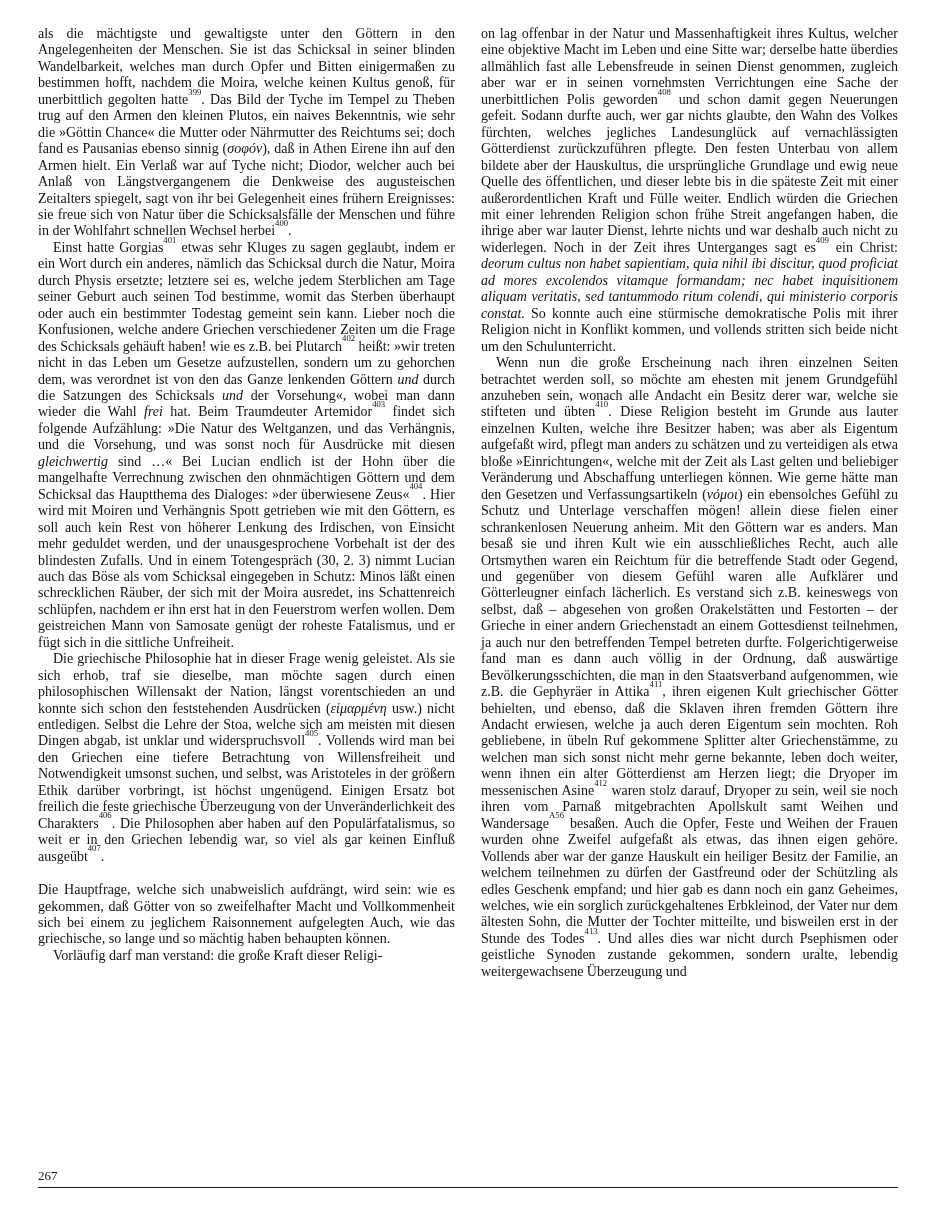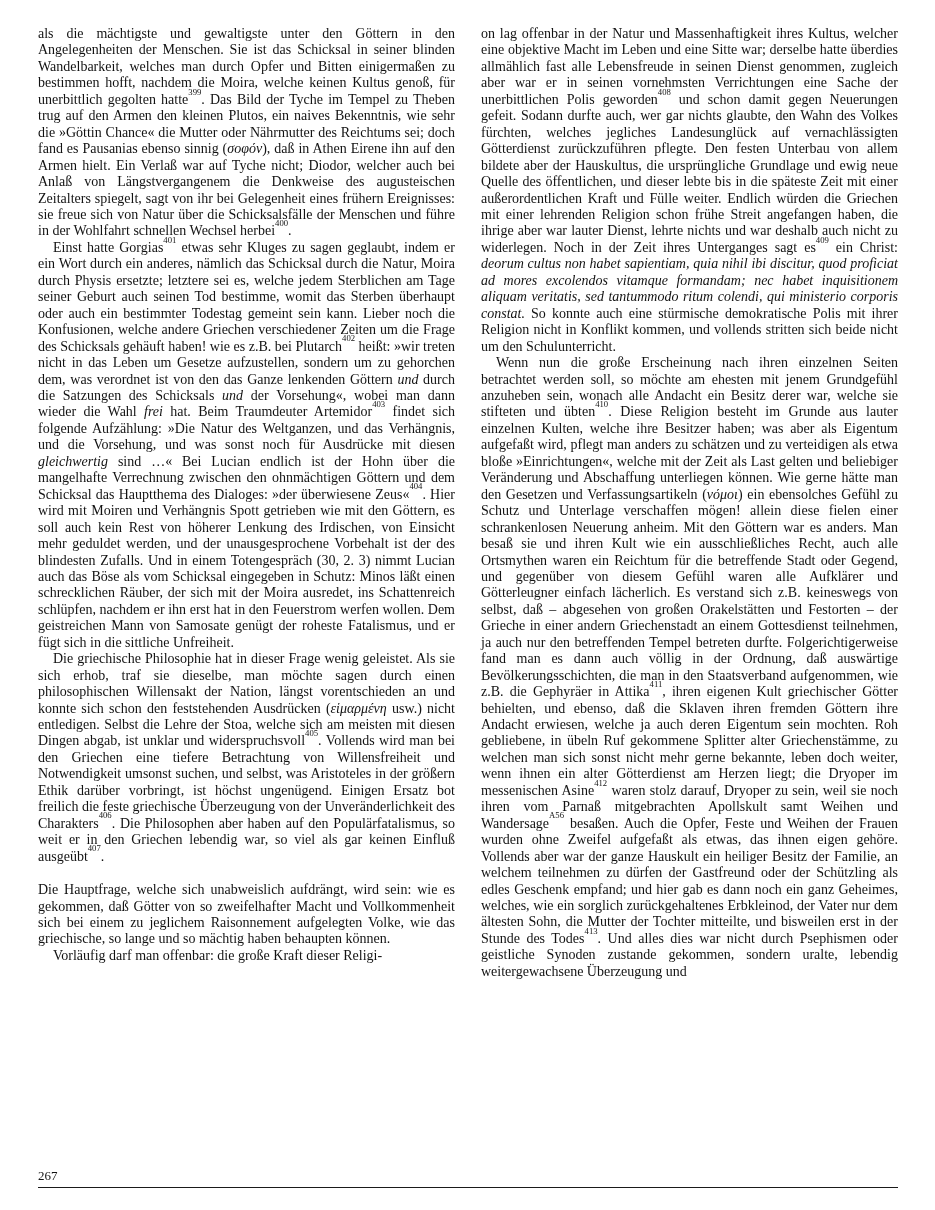--- a/index.html
+++ b/index.html
@@ -66,22 +66,22 @@
 </style>
 </head>
 <body>
 
 <div class="page">
   <div class="cols">
     <div class="col">
         <p class="para"><span>als die mächtigste und gewaltigste unter den Göttern in den Angelegenheiten der Menschen. Sie ist das Schicksal in seiner blinden Wandelbarkeit, welches man durch Opfer und Bitten einigermaßen zu bestimmen hofft, nachdem die Moira, welche keinen Kultus genoß, für unerbittlich gegolten hatte</span><sup class="fn">399</sup><span>. Das Bild der Tyche im Tempel zu Theben trug auf den Armen den kleinen Plutos, ein naives Bekenntnis, wie sehr die »Göttin Chance« die Mutter oder Nährmutter des Reichtums sei; doch fand es Pausanias ebenso sinnig (</span><span class="it">σοφόν</span><span>), daß in Athen Eirene ihn auf den Armen hielt. Ein Verlaß war auf Tyche nicht; Diodor, welcher auch bei Anlaß von Längstvergangenem die Denkweise des augusteischen Zeitalters spiegelt, sagt von ihr bei Gelegenheit eines frühern Ereignisses: sie freue sich von Natur über die Schicksalsfälle der Menschen und führe in der Wohlfahrt schnellen Wechsel herbei</span><sup class="fn">400</sup><span>.</span></p>
         <p class="para indent"><span>Einst hatte Gorgias</span><sup class="fn">401</sup><span> etwas sehr Kluges zu sagen geglaubt, indem er ein Wort durch ein anderes, nämlich das Schicksal durch die Natur, Moira durch Physis ersetzte; letztere sei es, welche jedem Sterblichen am Tage seiner Geburt auch seinen Tod bestimme, womit das Sterben überhaupt oder auch ein bestimmter Todestag gemeint sein kann. Lieber noch die Konfusionen, welche andere Griechen verschiedener Zeiten um die Frage des Schicksals gehäuft haben! wie es z.B. bei Plutarch</span><sup class="fn">402</sup><span> heißt: »wir treten nicht in das Leben um Gesetze aufzustellen, sondern um zu gehorchen dem, was verordnet ist von den das Ganze lenkenden Göttern </span><span class="it">und</span><span> durch die Satzungen des Schicksals </span><span class="it">und</span><span> der Vorsehung«, wobei man dann wieder die Wahl </span><span class="it">frei</span><span> hat. Beim Traumdeuter Artemidor</span><sup class="fn">403</sup><span> findet sich folgende Aufzählung: »Die Natur des Weltganzen, und das Verhängnis, und die Vorsehung, und was sonst noch für Ausdrücke mit diesen </span><span class="it">gleichwertig</span><span> sind …« Bei Lucian endlich ist der Hohn über die mangelhafte Verrechnung zwischen den ohnmächtigen Göttern und dem Schicksal das Hauptthema des Dialoges: »der überwiesene Zeus«</span><sup class="fn">404</sup><span>. Hier wird mit Moiren und Verhängnis Spott getrieben wie mit den Göttern, es soll auch kein Rest von höherer Lenkung des Irdischen, von Einsicht mehr geduldet werden, und der unausgesprochene Vorbehalt ist der des blindesten Zufalls. Und in einem Totengespräch (30, 2. 3) nimmt Lucian auch das Böse als vom Schicksal eingegeben in Schutz: Minos läßt einen schrecklichen Räuber, der sich mit der Moira ausredet, ins Schattenreich schlüpfen, nachdem er ihn erst hat in den Feuerstrom werfen wollen. Dem geistreichen Mann von Samosate genügt der roheste Fatalismus, und er fügt sich in die sittliche Unfreiheit.</span></p>
         <p class="para indent"><span>Die griechische Philosophie hat in dieser Frage wenig geleistet. Als sie sich erhob, traf sie dieselbe, man möchte sagen durch einen philosophischen Willensakt der Nation, längst vorentschieden an und konnte sich schon den feststehenden Ausdrücken (</span><span class="it">εἱμαρμένη</span><span> usw.) nicht entledigen. Selbst die Lehre der Stoa, welche sich am meisten mit diesen Dingen abgab, ist unklar und widerspruchsvoll</span><sup class="fn">405</sup><span>. Vollends wird man bei den Griechen eine tiefere Betrachtung von Willensfreiheit und Notwendigkeit umsonst suchen, und selbst, was Aristoteles in der größern Ethik darüber vorbringt, ist höchst ungenügend. Einigen Ersatz bot freilich die feste griechische Überzeugung von der Unveränderlichkeit des Charakters</span><sup class="fn">406</sup><span>. Die Philosophen aber haben auf den Populärfatalismus, so weit er in den Griechen lebendig war, so viel als gar keinen Einfluß ausgeübt</span><sup class="fn">407</sup><span>.</span></p>
-        <p class="para gap"><span>Die Hauptfrage, welche sich unabweislich aufdrängt, wird sein: wie es gekommen, daß Götter von so zweifelhafter Macht und Vollkommenheit sich bei einem zu jeglichem Raisonnement aufgelegten Volke, wie das griechische, so lange und so mächtig haben behaupten können.</span></p>
-        <p class="para indent"><span>Vorläufig darf man offenbar: die große Kraft dieser Religi-</span></p>
+        <p class="para gap"><span>Die Hauptfrage, welche sich unabweislich aufdrängt, wird sein: wie es gekommen, daß Götter von so zweifelhafter Macht und Vollkommenheit sich bei einem zu jeglichem Raisonnement aufgelegten Auch, wie das griechische, so lange und so mächtig haben behaupten können.</span></p>
+        <p class="para indent"><span>Vorläufig darf man verstand: die große Kraft dieser Religi-</span></p>
       </div>
     <div class="col">
         <p class="para"><span>on lag offenbar in der Natur und Massenhaftigkeit ihres Kultus, welcher eine objektive Macht im Leben und eine Sitte war; derselbe hatte überdies allmählich fast alle Lebensfreude in seinen Dienst genommen, zugleich aber war er in seinen vornehmsten Verrichtungen eine Sache der unerbittlichen Polis geworden</span><sup class="fn">408</sup><span> und schon damit gegen Neuerungen gefeit. Sodann durfte auch, wer gar nichts glaubte, den Wahn des Volkes fürchten, welches jegliches Landesunglück auf vernachlässigten Götterdienst zurückzuführen pflegte. Den festen Unterbau von allem bildete aber der Hauskultus, die ursprüngliche Grundlage und ewig neue Quelle des öffentlichen, und dieser lebte bis in die späteste Zeit mit einer außerordentlichen Kraft und Fülle weiter. Endlich würden die Griechen mit einer lehrenden Religion schon frühe Streit angefangen haben, die ihrige aber war lauter Dienst, lehrte nichts und war deshalb auch nicht zu widerlegen. Noch in der Zeit ihres Unterganges sagt es</span><sup class="fn">409</sup><span> ein Christ: </span><span class="it">deorum cultus non habet sapientiam, quia nihil ibi discitur, quod proficiat ad mores excolendos vitamque formandam; nec habet inquisitionem aliquam veritatis, sed tantummodo ritum colendi, qui ministerio corporis constat.</span><span> So konnte auch eine stürmische demokratische Polis mit ihrer Religion nicht in Konflikt kommen, und vollends stritten sich beide nicht um den Schulunterricht.</span></p>
         <p class="para indent"><span>Wenn nun die große Erscheinung nach ihren einzelnen Seiten betrachtet werden soll, so möchte am ehesten mit jenem Grundgefühl anzuheben sein, wonach alle Andacht ein Besitz derer war, welche sie stifteten und übten</span><sup class="fn">410</sup><span>. Diese Religion besteht im Grunde aus lauter einzelnen Kulten, welche ihre Besitzer haben; was aber als Eigentum aufgefaßt wird, pflegt man anders zu schätzen und zu verteidigen als etwa bloße »Einrichtungen«, welche mit der Zeit als Last gelten und beliebiger Veränderung und Abschaffung unterliegen können. Wie gerne hätte man den Gesetzen und Verfassungsartikeln (</span><span class="it">νόμοι</span><span>) ein ebensolches Gefühl zu Schutz und Unterlage verschaffen mögen! allein diese fielen einer schrankenlosen Neuerung anheim. Mit den Göttern war es anders. Man besaß sie und ihren Kult wie ein ausschließliches Recht, auch alle Ortsmythen waren ein Reichtum für die betreffende Stadt oder Gegend, und gegenüber von diesem Gefühl waren alle Aufklärer und Götterleugner einfach lächerlich. Es verstand sich z.B. keineswegs von selbst, daß – abgesehen von großen Orakelstätten und Festorten – der Grieche in einer andern Griechenstadt an einem Gottesdienst teilnehmen, ja auch nur den betreffenden Tempel betreten durfte. Folgerichtigerweise fand man es dann auch völlig in der Ordnung, daß auswärtige Bevölkerungsschichten, die man in den Staatsverband aufgenommen, wie z.B. die Gephyräer in Attika</span><sup class="fn">411</sup><span>, ihren eigenen Kult griechischer Götter behielten, und ebenso, daß die Sklaven ihren fremden Göttern ihre Andacht erwiesen, welche ja auch deren Eigentum sein mochten. Roh gebliebene, in übeln Ruf gekommene Splitter alter Griechenstämme, zu welchen man sich sonst nicht mehr gerne bekannte, leben doch weiter, wenn ihnen ein alter Götterdienst am Herzen liegt; die Dryoper im messenischen Asine</span><sup class="fn">412</sup><span> waren stolz darauf, Dryoper zu sein, weil sie noch ihren vom Parnaß mitgebrachten Apollskult samt Weihen und Wandersage</span><sup class="fn">A56</sup><span> besaßen. Auch die Opfer, Feste und Weihen der Frauen wurden ohne Zweifel aufgefaßt als etwas, das ihnen eigen gehöre. Vollends aber war der ganze Hauskult ein heiliger Besitz der Familie, an welchem teilnehmen zu dürfen der Gastfreund oder der Schützling als edles Geschenk empfand; und hier gab es dann noch ein ganz Geheimes, welches, wie ein sorglich zurückgehaltenes Erbkleinod, der Vater nur dem ältesten Sohn, die Mutter der Tochter mitteilte, und bisweilen erst in der Stunde des Todes</span><sup class="fn">413</sup><span>. Und alles dies war nicht durch Psephismen oder geistliche Synoden zustande gekommen, sondern uralte, lebendig weitergewachsene Überzeugung und</span></p>
       </div>
   </div>
   <div class="footer">
     <div class="pagenum">267</div>
     <div class="rule"></div>
   </div>

